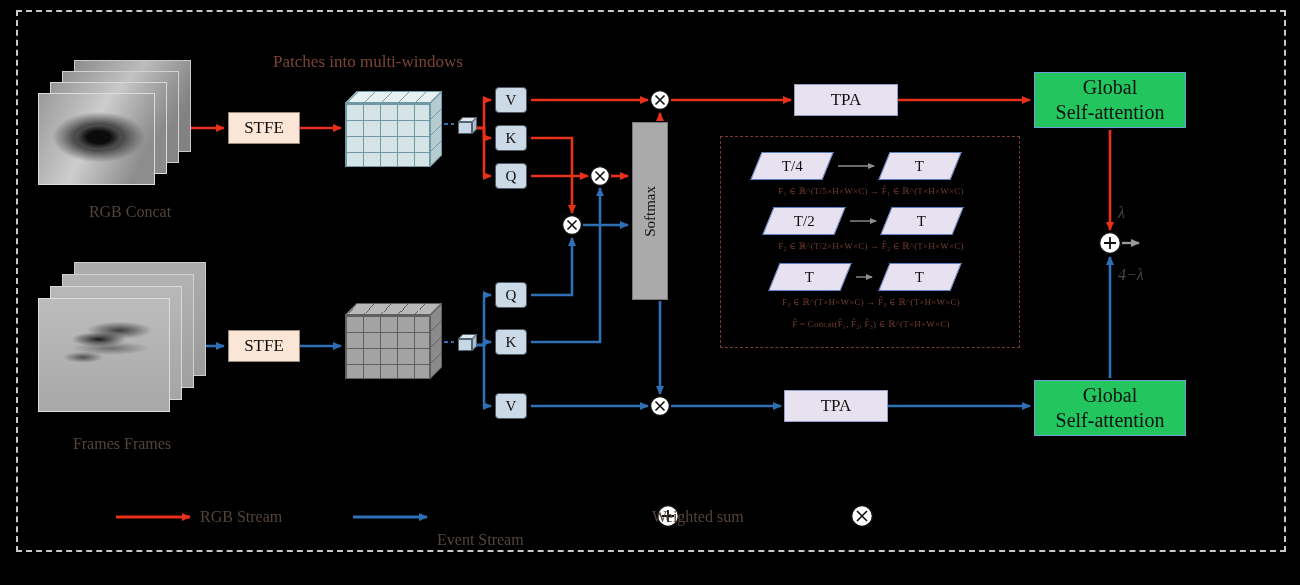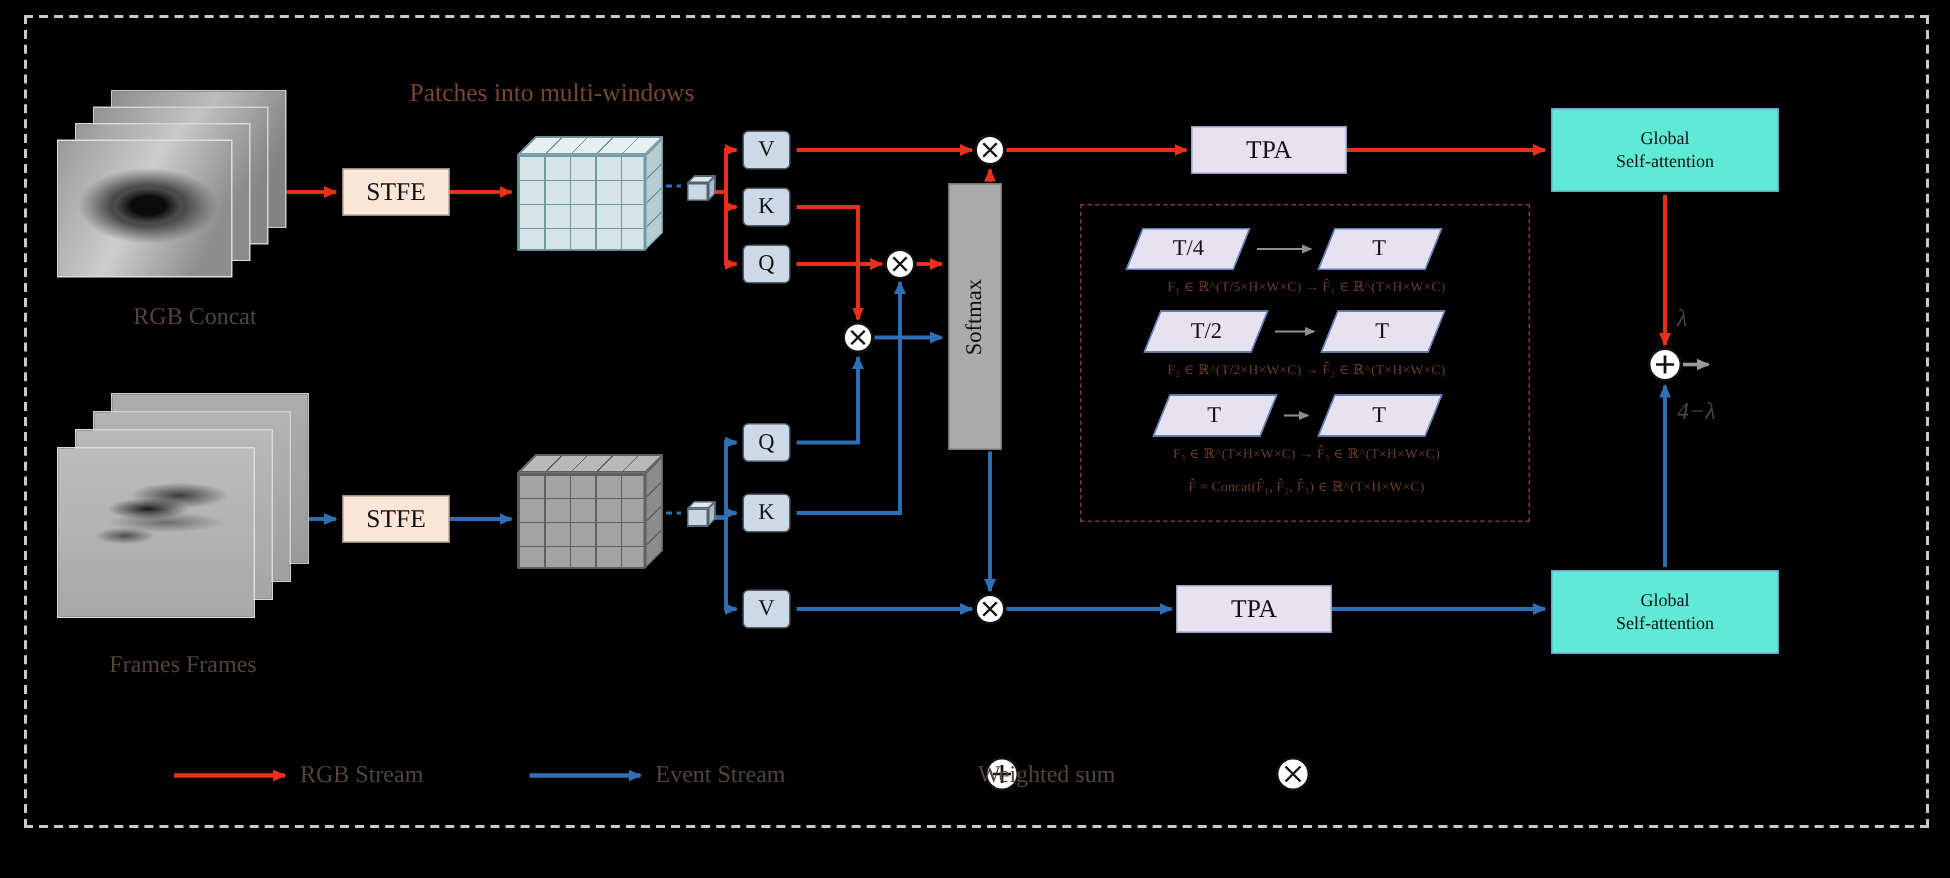--- a/index.html
+++ b/index.html
@@ -9,21 +9,21 @@
   .frame-border{position:absolute;border:2px dashed #c9c9c9;left:16px;top:10px;width:1266px;height:538px;}
 
   
   .box{position:absolute;box-sizing:border-box;display:flex;align-items:center;justify-content:center;
        color:#101010;text-align:center;}
   .stfe{width:72px;height:32px;background:#fbe5d6;border:1px solid #97897a;font-size:17px;}
   .qkv{width:32px;height:26px;background:#ccd9e6;border:1.6px solid #4f5b66;border-radius:4px;font-size:15px;}
   .softmax{width:36px;height:178px;background:#aaaaaa;border:1px solid #787878;}
   .softmax span{writing-mode:vertical-rl;transform:rotate(180deg);font-size:15px;color:#101010;}
   .tpa{width:104px;height:32px;background:#e8e2f0;border:1.4px solid #93a1c9;font-size:17px;}
-  .gsa{width:152px;height:56px;background:#5eead4;border:1.4px solid #70a0d8;font-size:12px;line-height:1.25;flex-direction:column;}
+  .gsa{width:152px;height:56px;background:#22c55e;border:1.4px solid #70a0d8;font-size:20px;line-height:1.25;flex-direction:column;}
   .classifier{width:112px;height:36px;background:#dce9f6;border:1.4px solid #70a0d8;font-size:17px;}
 
   
   .lbl{position:absolute;color:#53443a;font-size:16px;}
   .title-lbl{position:absolute;color:#7b4434;font-size:17px;}
   .lam{position:absolute;color:#4c4540;font-size:16px;font-style:italic;}
 
   
   .frame{position:absolute;border:1px solid #dcdcdc;}
   .rgbframe{width:115px;height:90px;background:
@@ -267,15 +267,15 @@
   <div class="par" style="left:774px;top:263px;">
     <span>T</span>
     </div>
   <div class="par" style="left:884px;top:263px;">
     <span>T</span>
     </div>
   <div class="cap" style="left:726px;top:297px;">F₃ ∈ ℝ^(T×H×W×C)  →  F̂₃ ∈ ℝ^(T×H×W×C)</div>
   <div class="cap" style="left:726px;top:319px;">F̂ = Concat(F̂₁, F̂₂, F̂₃) ∈ ℝ^(T×H×W×C)</div>
 
   <div class="lbl" style="left:200px;top:508px;">RGB Stream</div>
-  <div class="lbl" style="left:437px;top:508px;">Event Stream</div>
+  <div class="lbl" style="left:437px;top:531px;">Event Stream</div>
   <div class="lbl" style="left:652px;top:508px;">Weighted sum</div>
 </div>
 
 </body></html>

